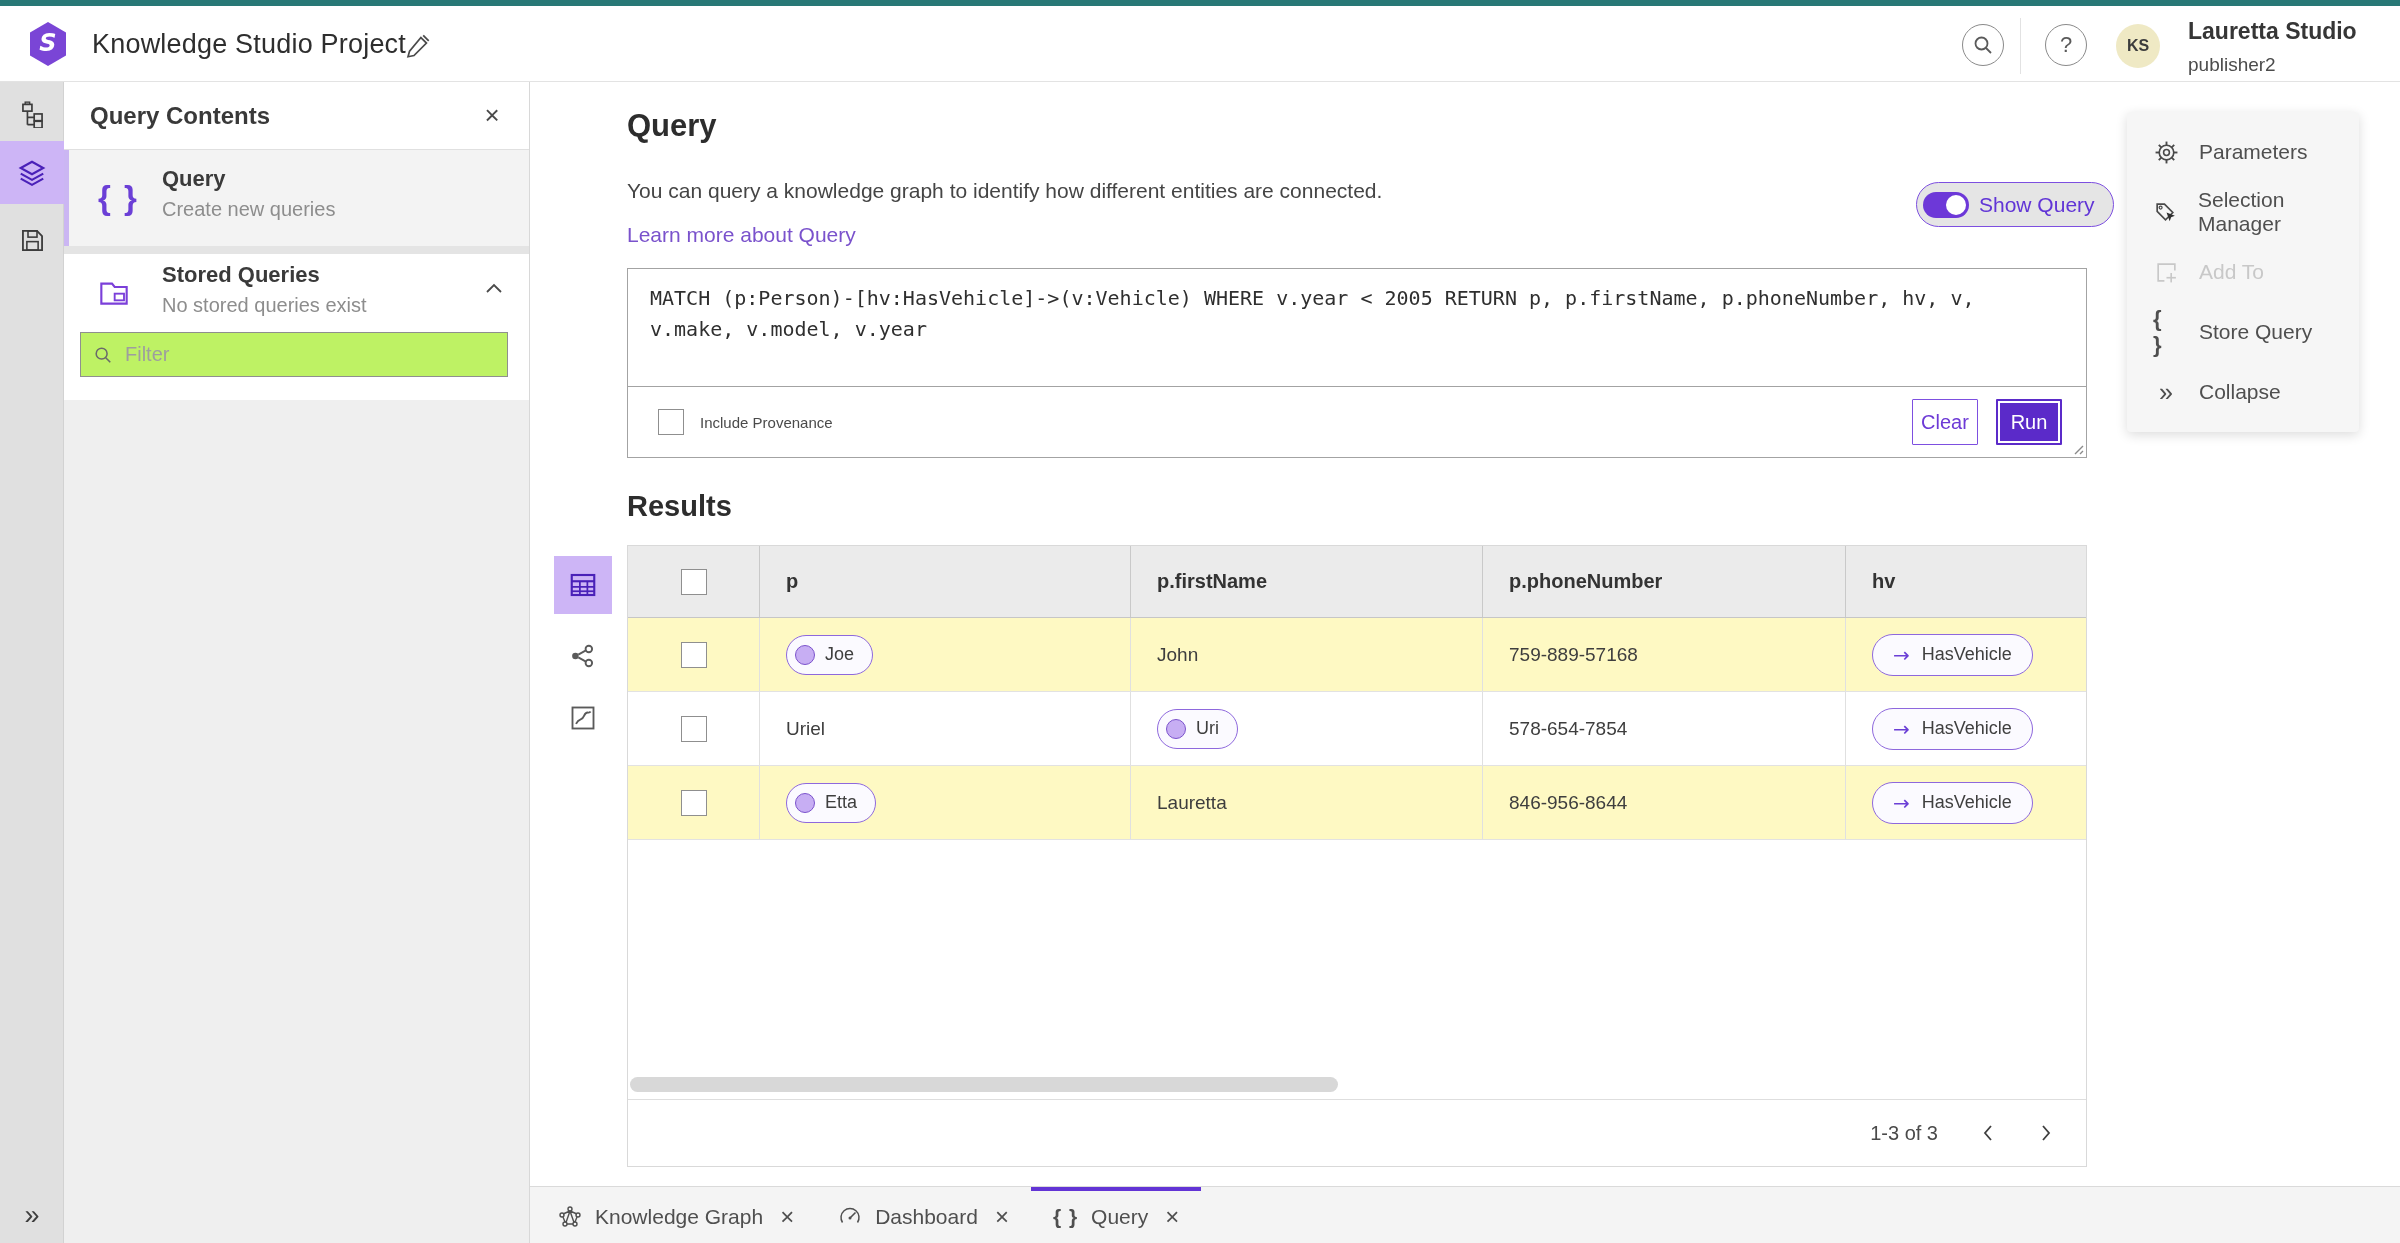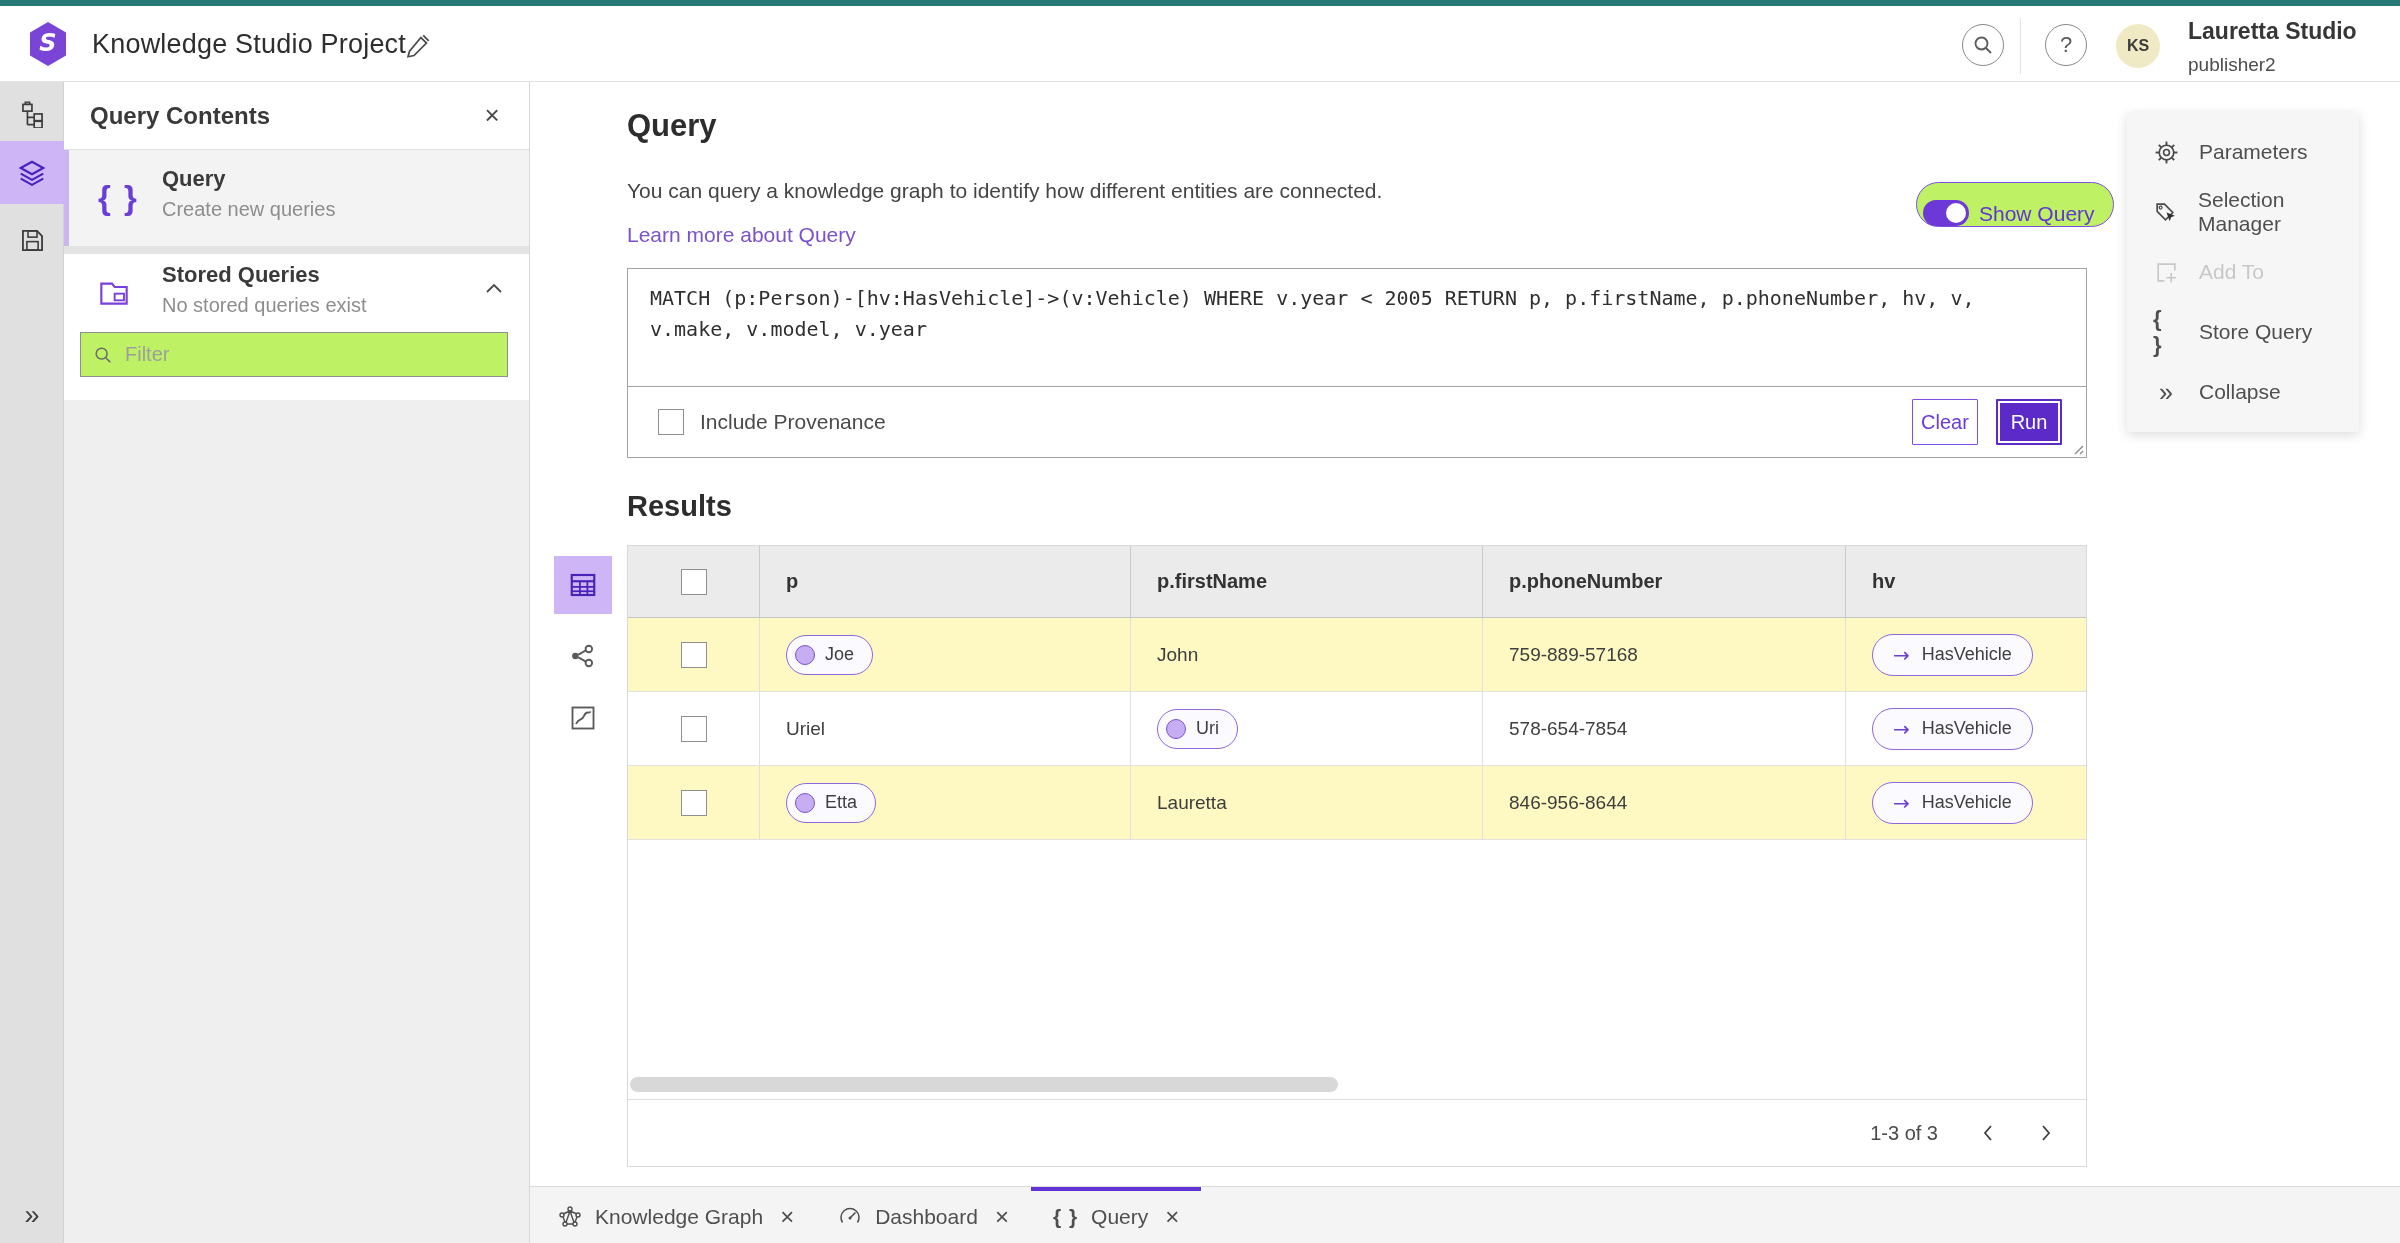--- a/index.html
+++ b/index.html
@@ -57,32 +57,32 @@
   .filter input{border:0;outline:0;flex:1;font-size:20px;font-family:"Liberation Sans",sans-serif;color:#3c3c3c;background:transparent}
   .filter input::placeholder{color:#9e9e9e}
   .panel-rest{position:absolute;left:0;right:0;top:318px;bottom:0;background:#efefef}
 
   
   .main{position:absolute;left:530px;top:82px;right:0;height:1104px;background:#fff}
   .q-title{position:absolute;left:97px;top:26px;font-size:31px;font-weight:bold;color:#2d2d2d}
   .q-desc{position:absolute;left:97px;top:97px;font-size:21px;color:#454545}
   .q-link{position:absolute;left:97px;top:141px;font-size:21px;color:#7a52cc;cursor:pointer}
   .showq{position:absolute;left:1386px;top:100px;height:45px;min-width:176px;border:1.6px solid #7d4fe0;border-radius:24px;
-    background:#bef264;display:flex;align-items:flex-end;gap:10px;padding:0 18px 0 6px;cursor:pointer}
+    background:#e5e5e5;display:flex;align-items:center;gap:10px;padding:0 18px 0 6px;cursor:pointer}
   .toggle{width:46px;height:26px;border-radius:13px;background:#6d38d8;position:relative;flex:none}
   .toggle .knob{position:absolute;right:3px;top:3px;width:20px;height:20px;border-radius:50%;background:#fff}
   .showq .lbl{font-size:21px;color:#6135d6}
 
   .qbox{position:absolute;left:97px;top:186px;width:1460px;height:190px;border:1px solid #a3a3a3;background:#fff}
   .qtext{position:relative;height:118px;border-bottom:1px solid #a3a3a3;padding:14px 22px;
     font-family:"DejaVu Sans Mono","Liberation Mono",monospace;font-size:20px;line-height:1.55;color:#2f2f2f;cursor:text}
   .resize-h{position:absolute;right:2px;bottom:2px}
   .qfoot{position:relative;height:70px;display:flex;align-items:center;padding-left:30px}
   .cb{width:26px;height:26px;border:1.6px solid #8f8f8f;background:#fff;flex:none;cursor:pointer}
-  .qfoot .cb-lbl{margin-left:16px;font-size:21px;color:#4a4a4a}
+  .qfoot .cb-lbl{margin-left:16px;font-size:15px;color:#4a4a4a}
   .btn{position:absolute;top:12px;width:66px;height:46px;font-size:20px;font-family:"Liberation Sans",sans-serif;
     display:flex;align-items:center;justify-content:center;cursor:pointer;border-radius:1px}
   .btn-clear{right:108px;background:#fff;border:1.3px solid #7d4fe0;color:#6d3ad6}
   .btn-run{right:24px;background:#5b2ac9;border:2px solid #5b2ac9;box-shadow:inset 0 0 0 2px #fff;color:#fff}
 
   
   .actions{position:absolute;left:1597px;top:30px;width:232px;background:#f6f6f6;border-radius:4px;
     box-shadow:0 3px 12px rgba(0,0,0,.14);padding:10px 0}
   .act{height:60px;display:flex;align-items:center;gap:20px;padding-left:26px;font-size:21px;color:#4f4f4f;cursor:pointer}
   .act .aicon{width:26px;display:flex;justify-content:center}

